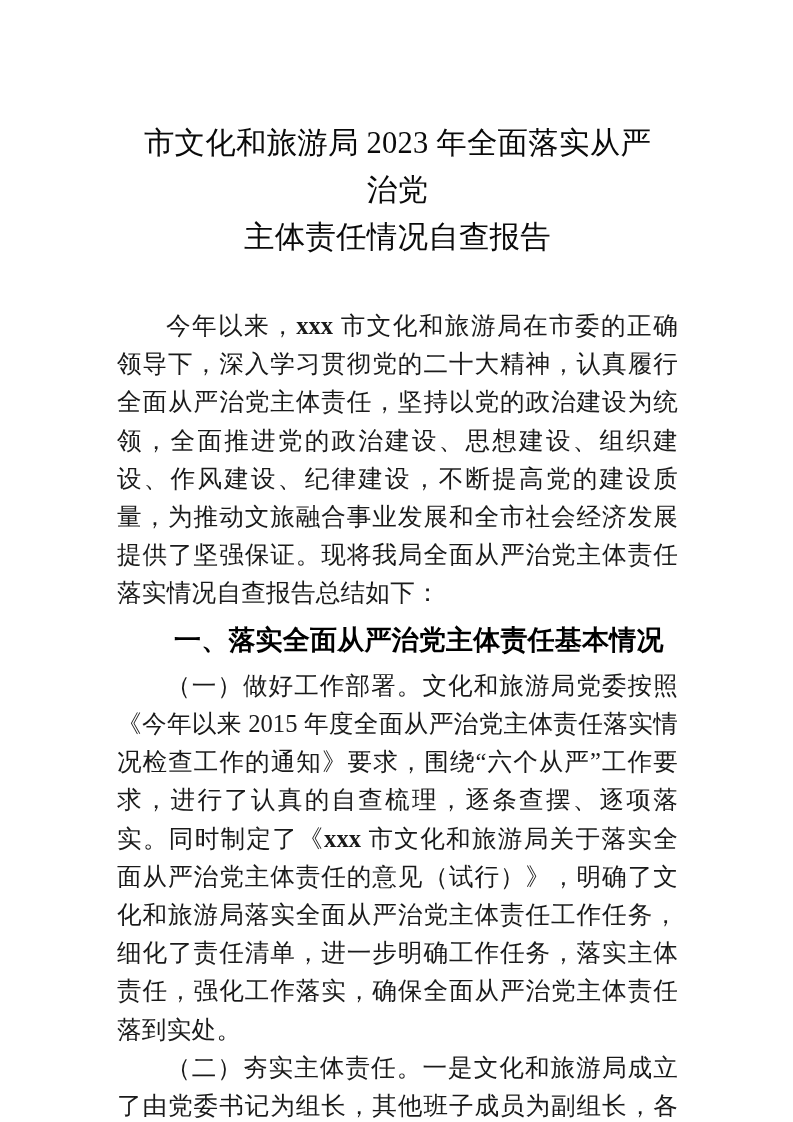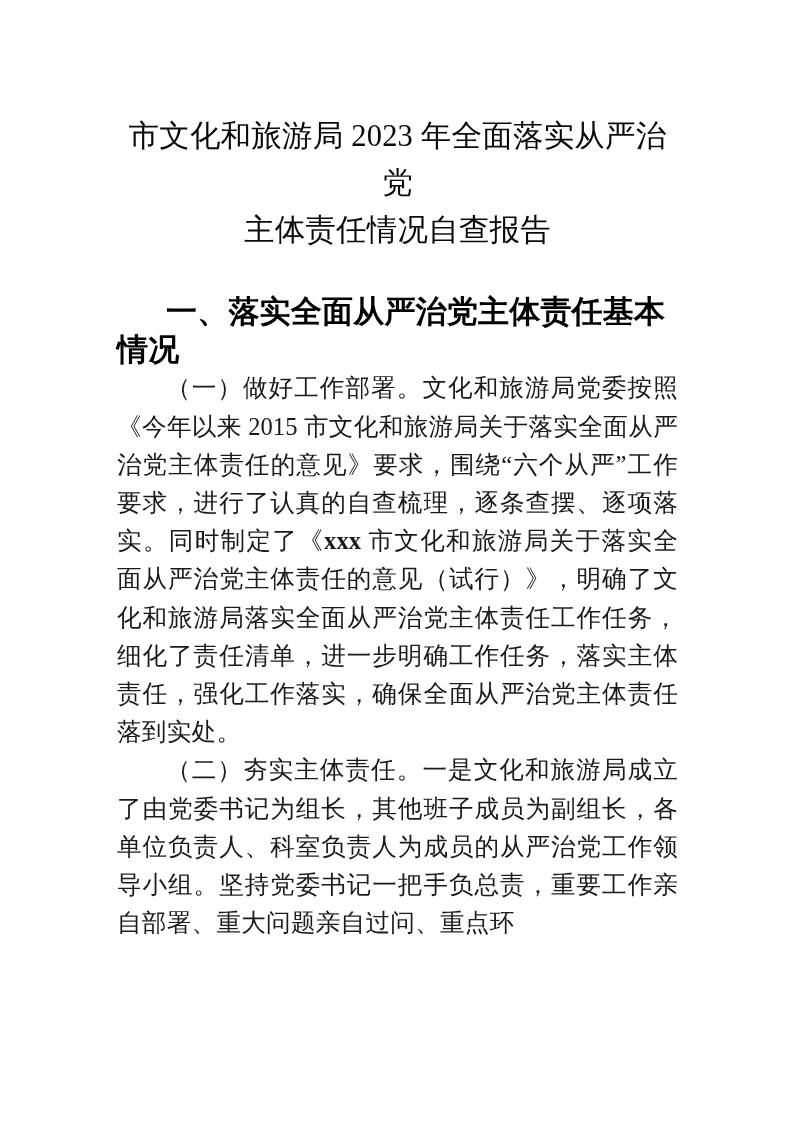--- a/index.html
+++ b/index.html
@@ -26,21 +26,21 @@
   
   .content {
     position: absolute;
     left: 117px;
     top: 0;
     width: 561px;
   }
 
   
   .doc-title {
-    margin: 5px;
+    margin: 12px;
     padding-top: 108px;
     font-family: "Liberation Serif", "DejaVu Serif", serif;
     font-size: 30.5px;
     font-weight: 400;
     line-height: 47px;
     text-align: center;
     letter-spacing: 0.2px;
     color: #0a0a0a;
     white-space: pre-line;
   }
@@ -67,42 +67,43 @@
     font-weight: 700;
     letter-spacing: 0;
   }
   .para .num {
     font-family: "Liberation Serif", "DejaVu Serif", serif;
     letter-spacing: 0;
   }
 
   
   .section-heading {
-    margin: 0;
+    margin: 8px;
     font-family: "Liberation Sans", "DejaVu Sans", sans-serif;
-    font-size: 31px;
+    font-size: 27px;
     line-height: 38.2px;
     font-weight: 700;
     text-indent: 49px;
     letter-spacing: 0.2px;
     color: #000000;
   }
 </style>
 </head>
 <body>
 
 <div class="page">
   <div class="content">
 
     <h1 class="doc-title"><span>市文化和旅游局 2023 年全面落实从严治党</span>
 <span>主体责任情况自查报告</span></h1>
 
     <div class="title-gap"></div>
 
+    <p class="para"><span class="cjk">今年以来，</span><span class="lat">xxx</span><span class="cjk"> 市文化和旅游局在市委的正确领导下，深入学习贯彻党的二十大精神，认真履行全面从严治党主体责任，坚持以党的政治建设为统领，全面推进党的政治建设、思想建设、组织建设、作风建设、纪律建设，不断提高党的建设质量，为推动文旅融合事业发展和全市社会经济发展提供了坚强保证。现将我局全面从严治党主体责任落实情况自查报告总结如下：</span></p>
 
     <h2 class="section-heading">一、落实全面从严治党主体责任基本情况</h2>
 
-    <p class="para"><span class="cjk">（一）做好工作部署。文化和旅游局党委按照《今年以来 </span><span class="num">2015</span><span class="cjk"> 市文化和旅游局关于落实全面从严治党主体责任的意见》要求，围绕“六个从严”工作要求，进行了认真的自查梳理，逐条查摆、逐项落实。同时制定了《</span><span class="lat">xxx</span><span class="cjk"> 市文化和旅游局关于落实全面从严治党主体责任的意见（试行）》，明确了文化和旅游局落实全面从严治党主体责任工作任务，细化了责任清单，进一步明确工作任务，落实主体责任，强化工作落实，确保全面从严治党主体责任落到实处。</span></p>
+    <p class="para"><span class="cjk">（一）做好工作部署。文化和旅游局党委按照《今年以来 </span><span class="num">2015</span><span class="cjk"> 年度全面从严治党主体责任落实情况检查工作的通知》要求，围绕“六个从严”工作要求，进行了认真的自查梳理，逐条查摆、逐项落实。同时制定了《</span><span class="lat">xxx</span><span class="cjk"> 市文化和旅游局关于落实全面从严治党主体责任的意见（试行）》，明确了文化和旅游局落实全面从严治党主体责任工作任务，细化了责任清单，进一步明确工作任务，落实主体责任，强化工作落实，确保全面从严治党主体责任落到实处。</span></p>
 
     <p class="para"><span class="cjk">（二）夯实主体责任。一是文化和旅游局成立了由党委书记为组长，其他班子成员为副组长，各单位负责人、科室负责人为成员的从严治党工作领导小组。坚持党委书记一把手负总责，重要工作亲自部署、重大问题亲自过问、重点环</span></p>
 
   </div>
 </div>
 
 </body></html>

